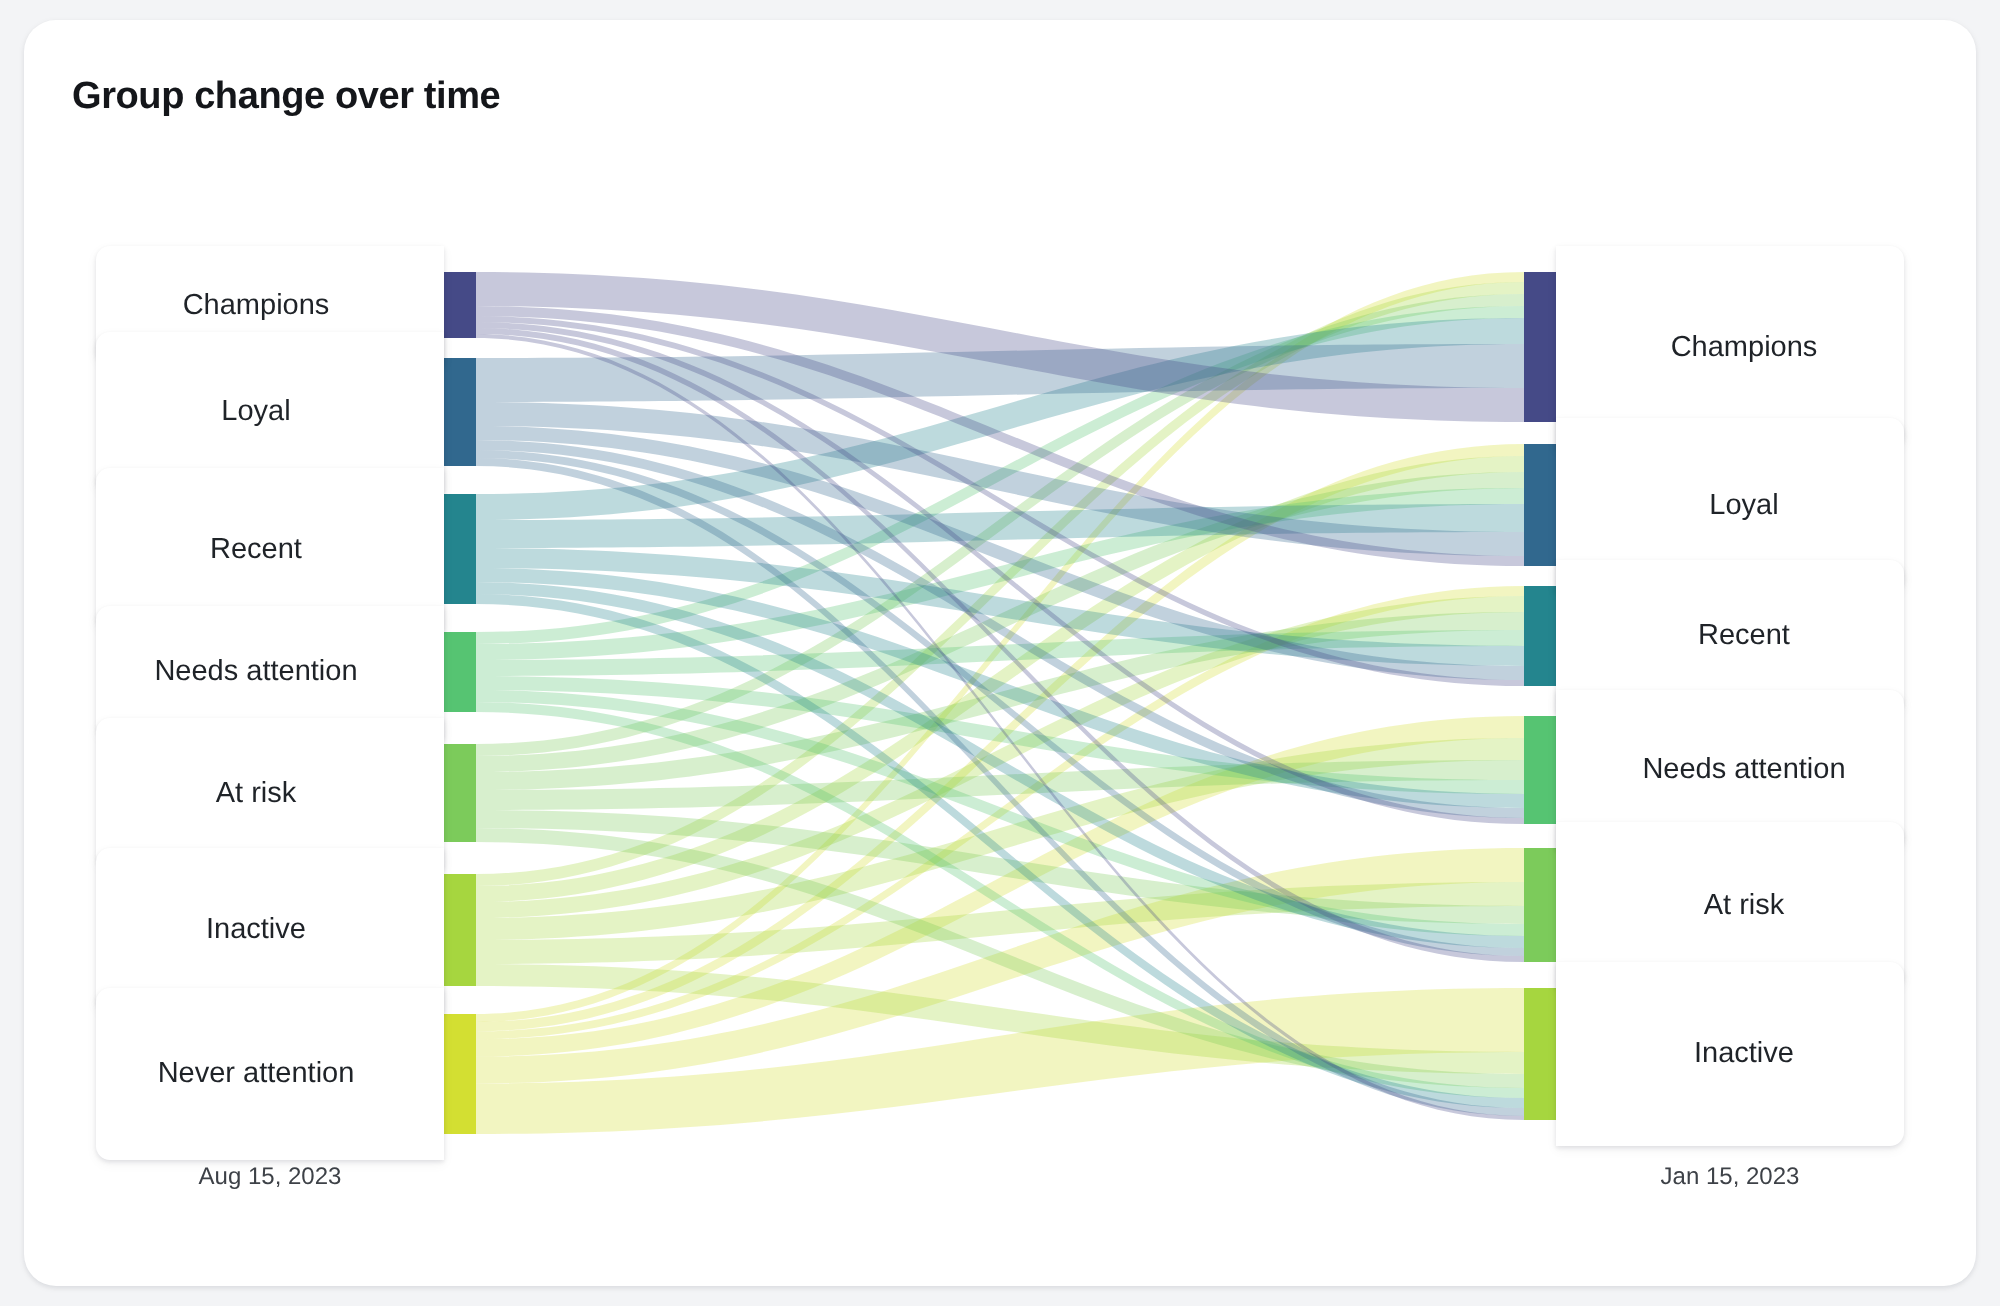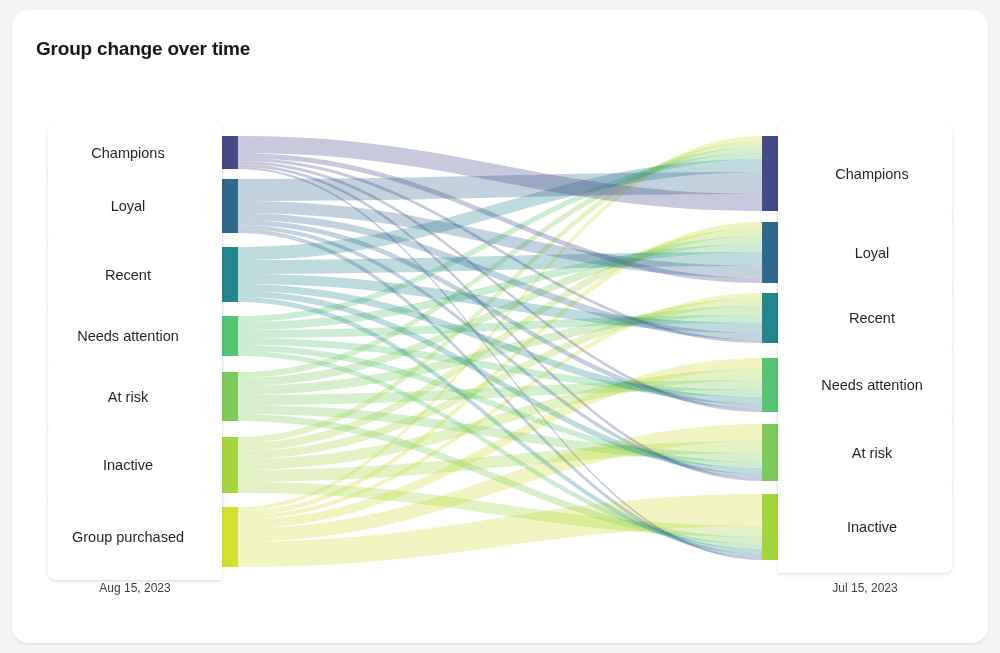--- a/index.html
+++ b/index.html
@@ -155,21 +155,21 @@
       <div class="node-bar" style="left: 210px; top: 362px; width: 16px; height: 49px; background: rgb(124, 203, 91);"></div>
       <div class="node-label-card left" style="top: 349px; height: 75px; left: 36px; width: 174px;">
         <span>At risk</span>
       </div>
       <div class="node-bar" style="left: 210px; top: 427px; width: 16px; height: 56px; background: rgb(166, 214, 63);"></div>
       <div class="node-label-card left" style="top: 414px; height: 82px; left: 36px; width: 174px;">
         <span>Inactive</span>
       </div>
       <div class="node-bar" style="left: 210px; top: 497px; width: 16px; height: 60px; background: rgb(211, 223, 50);"></div>
       <div class="node-label-card left" style="top: 484px; height: 86px; left: 36px; width: 174px;">
-        <span>Group purchased</span>
+        <span>Never attention</span>
       </div>
       <div class="node-bar" style="left: 750px; top: 126px; width: 16px; height: 75px; background: rgb(69, 74, 135);"></div>
       <div class="node-label-card right" style="top: 113px; height: 101px; left: 766px; width: 174px;">
         <span>Champions</span>
       </div>
       <div class="node-bar" style="left: 750px; top: 212px; width: 16px; height: 61px; background: rgb(49, 104, 142);"></div>
       <div class="node-label-card right" style="top: 199px; height: 87px; left: 766px; width: 174px;">
         <span>Loyal</span>
       </div>
       <div class="node-bar" style="left: 750px; top: 283px; width: 16px; height: 50px; background: rgb(36, 133, 142);"></div>
@@ -184,15 +184,15 @@
       <div class="node-label-card right" style="top: 401px; height: 83px; left: 766px; width: 174px;">
         <span>At risk</span>
       </div>
       <div class="node-bar" style="left: 750px; top: 484px; width: 16px; height: 66px; background: rgb(166, 214, 63);"></div>
       <div class="node-label-card right" style="top: 471px; height: 92px; left: 766px; width: 174px;">
         <span>Inactive</span>
       </div>
     </div>
 
   <div class="axis-date" id="axis-left" style="left: 36px; width: 174px; text-align: center; top: 571px;">Aug 15, 2023</div>
-  <div class="axis-date" id="axis-right" style="left: 766px; width: 174px; text-align: center; top: 571px;">Jul 15, 2023</div>
+  <div class="axis-date" id="axis-right" style="left: 766px; width: 174px; text-align: center; top: 571px;">Jan 15, 2023</div>
 
 </div>
 
 </body></html>

